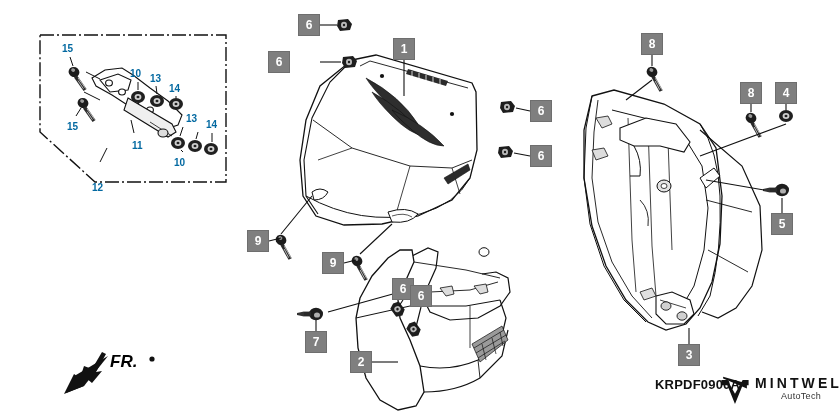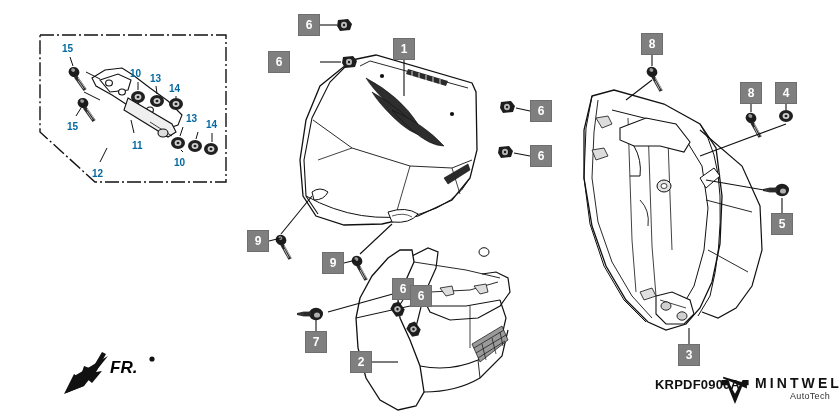--- a/index.html
+++ b/index.html
@@ -14,34 +14,34 @@
            font-weight:bold;line-height:21px;text-align:center;
            font-family:"Liberation Sans",sans-serif;box-sizing:border-box;}
 
   
   .inlabel{position:absolute;color:#0369a1;font-size:10px;font-weight:bold;
            font-family:"Liberation Sans",sans-serif;line-height:13px;
            white-space:nowrap;}
 
   
   #fr{position:absolute;left:62px;top:352px;width:96px;height:46px;}
-  #fr .frtxt{position:absolute;left:48px;top:6px;font-size:17px;
+  #fr .frtxt{position:absolute;left:48px;top:0;font-size:17px;
              font-weight:bold;font-style:italic;color:#000;
              font-family:"Liberation Sans",sans-serif;}
 
   
   #code{position:absolute;left:655px;top:377px;font-size:13px;
         font-weight:bold;color:#111;letter-spacing:.2px;
         font-family:"Liberation Sans",sans-serif;}
   #brand{position:absolute;left:755px;top:376px;width:86px;}
   #brand .bname{font-size:14px;font-weight:bold;letter-spacing:3.1px;
                 color:#111;font-family:"Liberation Sans",sans-serif;
                 line-height:15px;}
   #brand .bsub{font-size:9px;color:#333;letter-spacing:.3px;
-               text-align:right;padding-right:11px;
+               text-align:right;padding-right:20px;
                font-family:"Liberation Sans",sans-serif;line-height:11px;}
   #blogo{position:absolute;left:718px;top:375px;width:34px;height:34px;}
 </style>
 </head>
 <body>
 
 <div id="sheet">
 
   <svg id="art" viewBox="0 0 840 420">
     <defs>
@@ -310,21 +310,21 @@
 
   <div class="inlabel" style="left:62px;top:42px;">15</div>
   <div class="inlabel" style="left:67px;top:120px;">15</div>
   <div class="inlabel" style="left:130px;top:67px;">10</div>
   <div class="inlabel" style="left:174px;top:156px;">10</div>
   <div class="inlabel" style="left:150px;top:72px;">13</div>
   <div class="inlabel" style="left:186px;top:112px;">13</div>
   <div class="inlabel" style="left:169px;top:82px;">14</div>
   <div class="inlabel" style="left:206px;top:118px;">14</div>
   <div class="inlabel" style="left:132px;top:139px;">11</div>
-  <div class="inlabel" style="left:92px;top:167px;">12</div>
+  <div class="inlabel" style="left:92px;top:181px;">12</div>
 
   <div id="fr">
     <svg width="96" height="46" viewBox="0 0 96 46">
       <g>
         <path d="M44,2 L34,20 L40,19 L30,31 L24,26 L22,34 L2,42 L12,22 L18,26
                  L22,14 L30,17 L40,0 Z" fill="#111"></path>
         <path d="M46,4 L22,34 L4,41 L14,23" fill="#111"></path>
       </g>
     </svg>
     <span class="frtxt">FR.</span>

